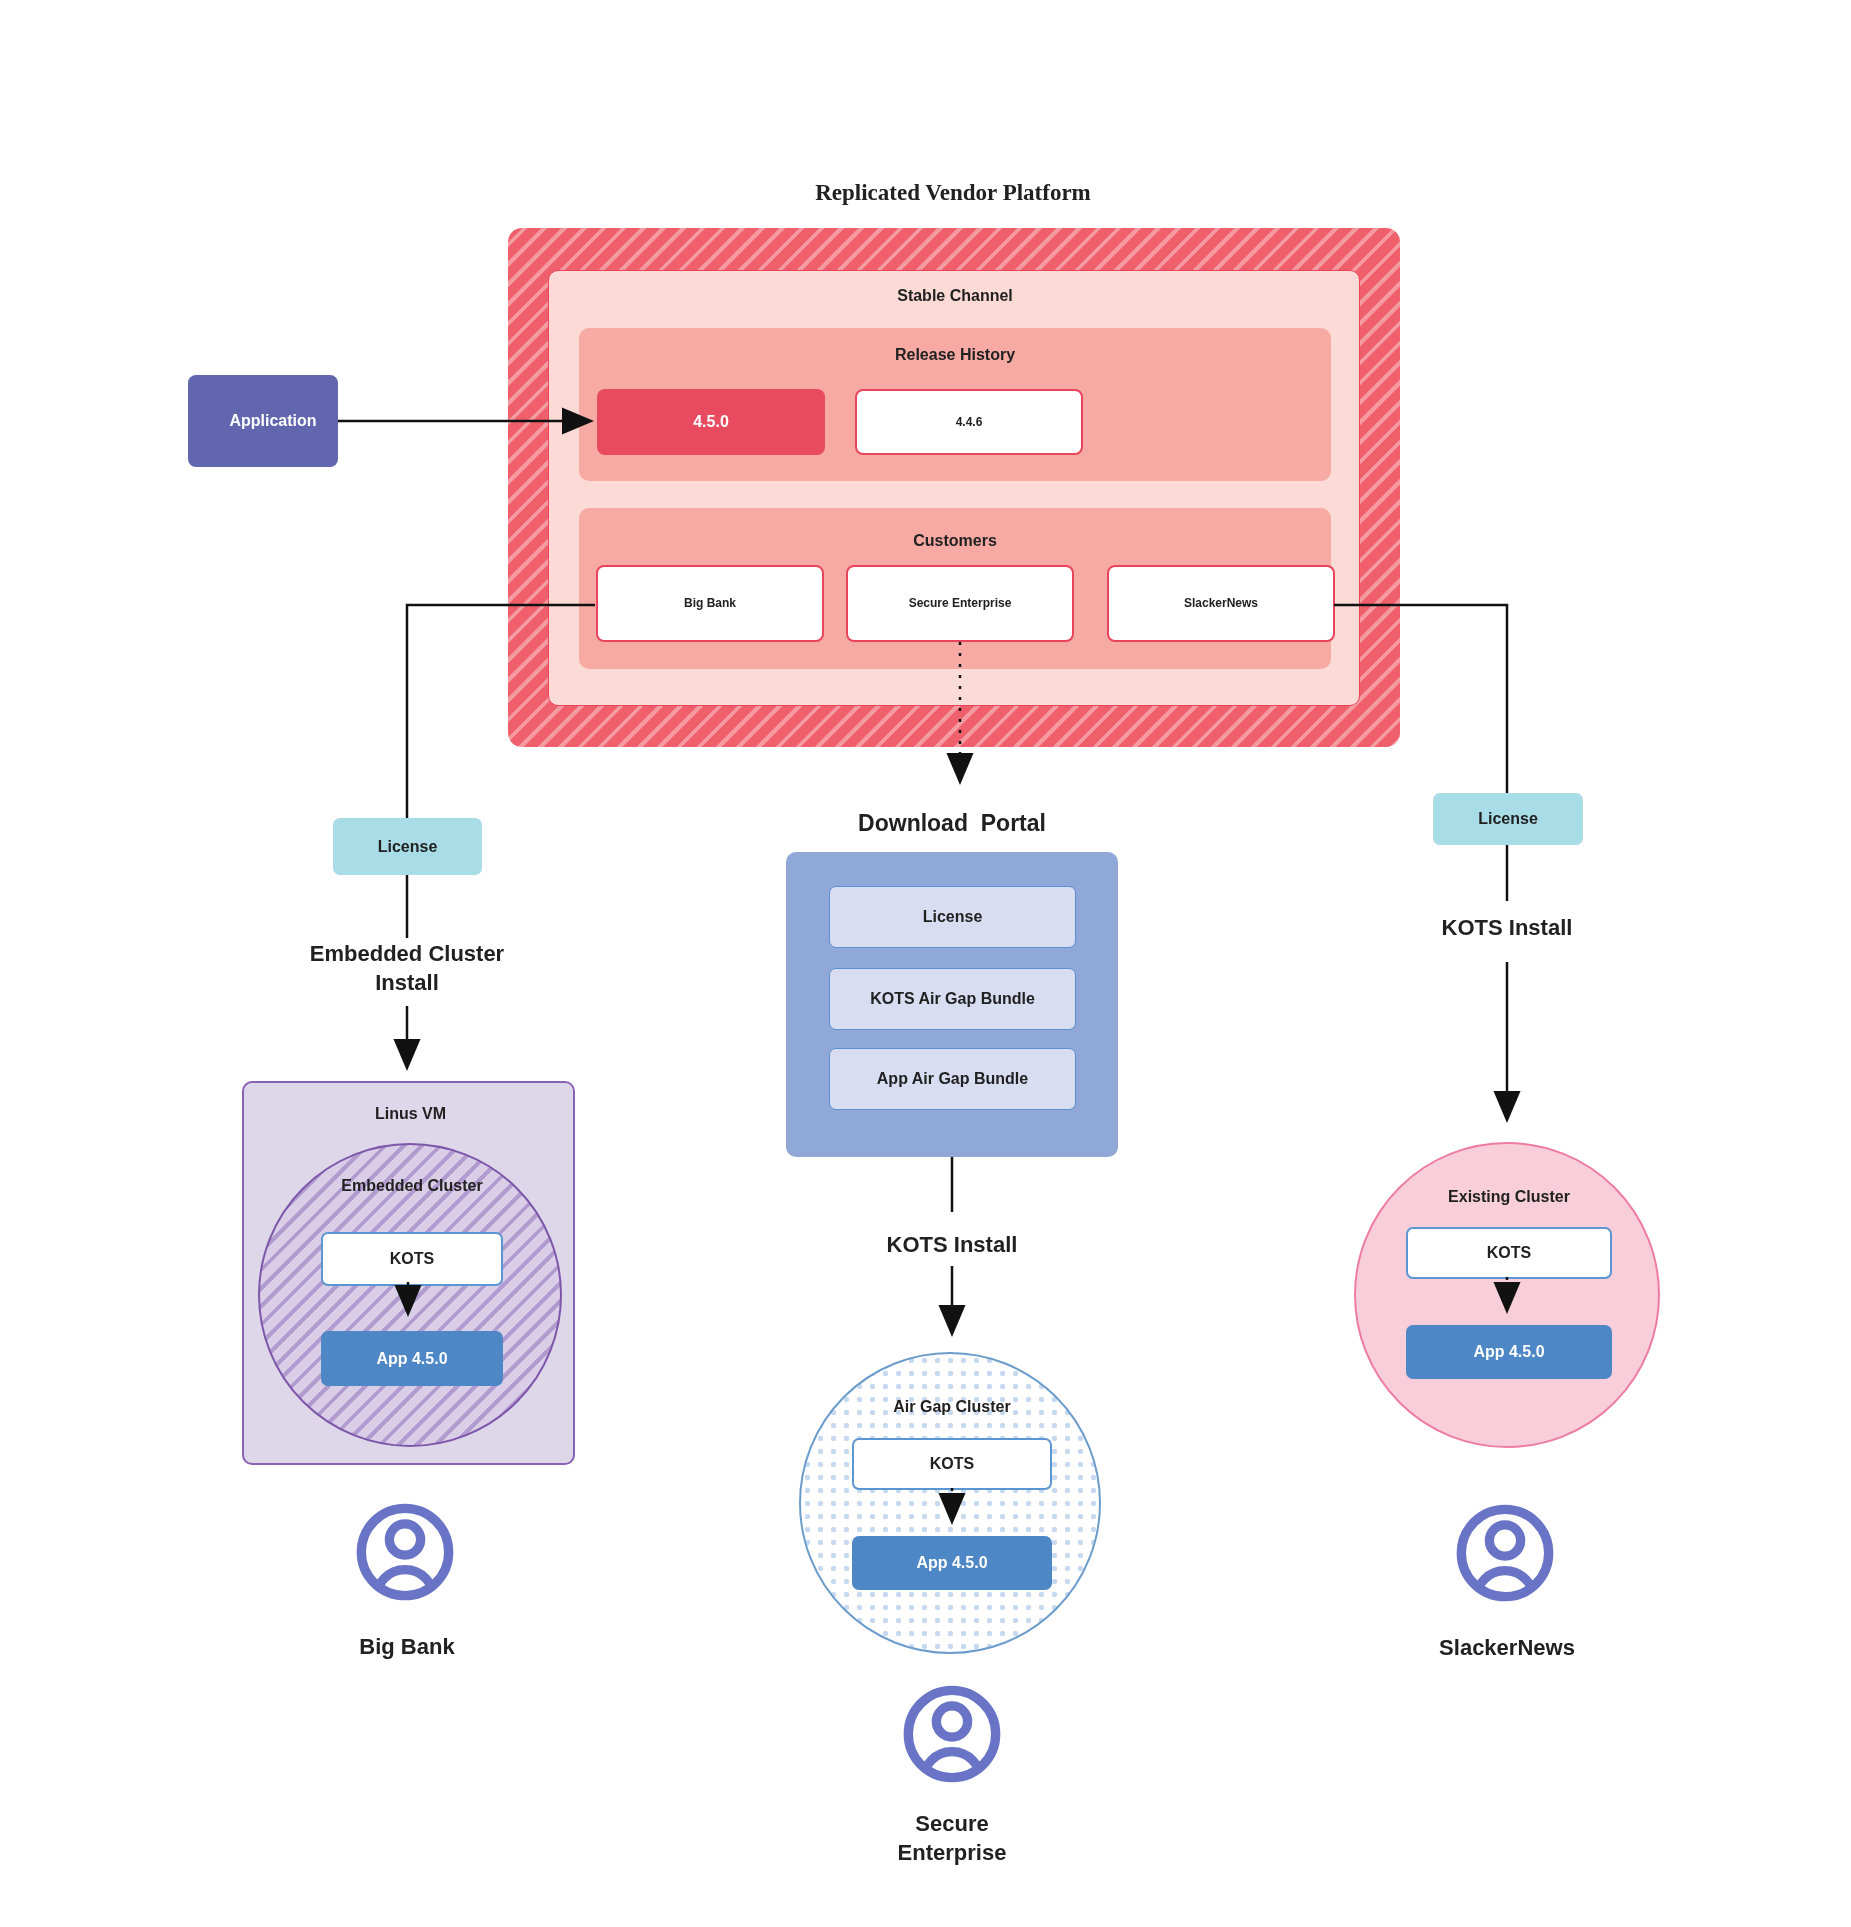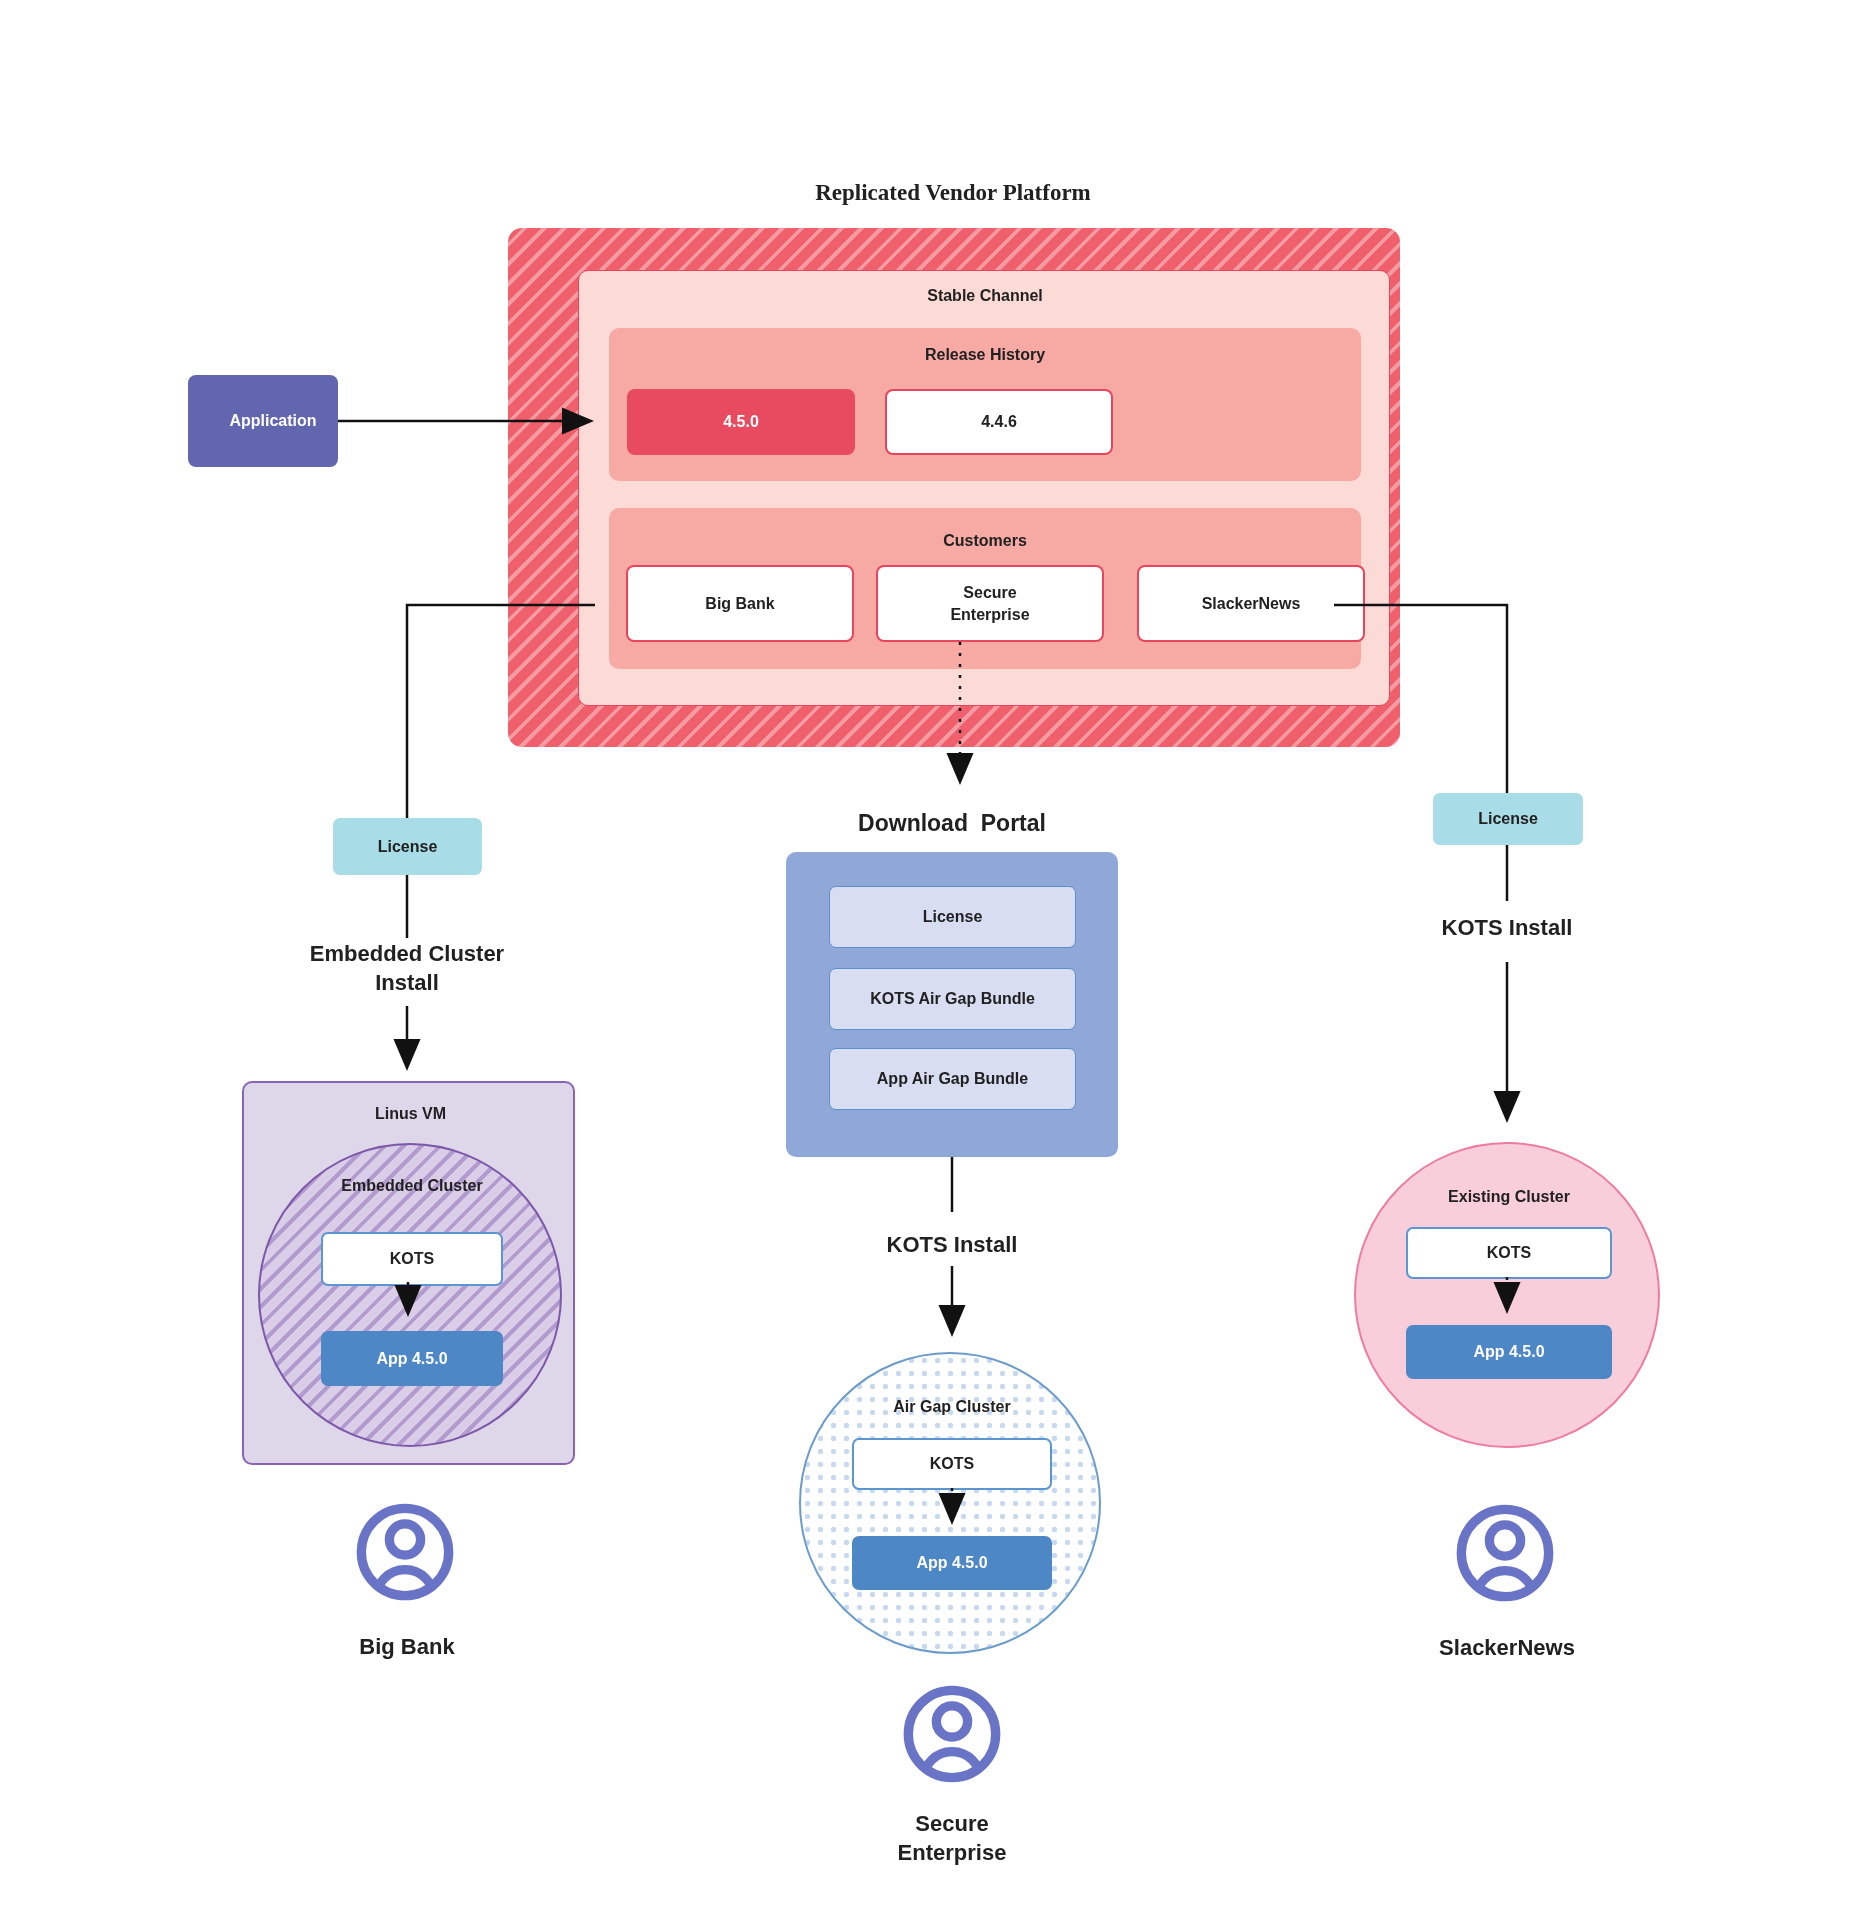--- a/index.html
+++ b/index.html
@@ -12,25 +12,25 @@
   .ctr{display:flex;align-items:center;justify-content:center;text-align:center;}
   .diagram-title{font-size:23px;font-weight:600;}
   .section-label{font-size:16px;font-weight:600;color:var(--text_dark);}
   .big-label{font-size:22px;font-weight:600;line-height:1.3;}
   
   .platform{
     background:repeating-linear-gradient(135deg,var(--hatch_red_base) 0 10px,var(--hatch_red_stripe) 10px 14px);
     border-radius:14px;
   }
   .stable{
-    background:var(--channel_pink);border:1.5px solid var(--box_border_red);border-radius:10px;margin-left:30px;
+    background:var(--channel_pink);border:1.5px solid var(--box_border_red);border-radius:10px;
   }
   .band{background:var(--band_pink);border-radius:10px;}
   .release-current{background:var(--accent_red);color:#ffffff;border-radius:8px;font-size:16px;font-weight:600;}
-  .white-red-box{background:#ffffff;border:2px solid var(--box_border_red);border-radius:8px;font-size:16px;font-weight:600;}
+  .white-red-box{background:#ffffff;border:2px solid var(--box_border_red);border-radius:8px;font-size:12px;font-weight:600;}
   .cust-label{max-width:120px;line-height:1.35;}
   
   .app-node{background:var(--app_purple);color:#ffffff;border-radius:8px;font-size:16px;font-weight:600;}
   .license-node{background:var(--license_teal);border-radius:7px;font-size:16px;font-weight:600;}
   .portal-box{background:var(--portal_blue);border-radius:10px;}
   .portal-item{background:var(--portal_item_fill);border:1.5px solid var(--portal_item_border);border-radius:7px;font-size:16px;font-weight:600;}
   .portal-title{font-size:23px;font-weight:600;white-space:pre-wrap;}
   .vm-box{background:var(--vm_fill);border:2px solid var(--vm_border);border-radius:10px;}
   .ec-circle{
     border:2.5px solid var(--ec_circle_border);border-radius:50%;

